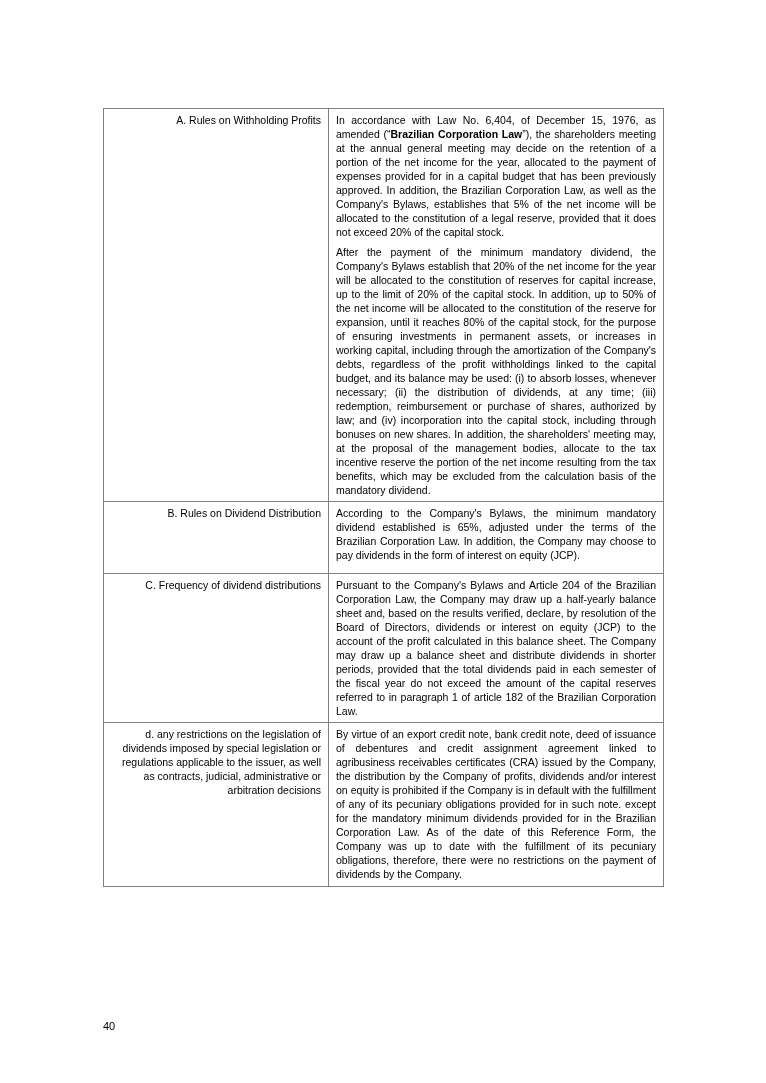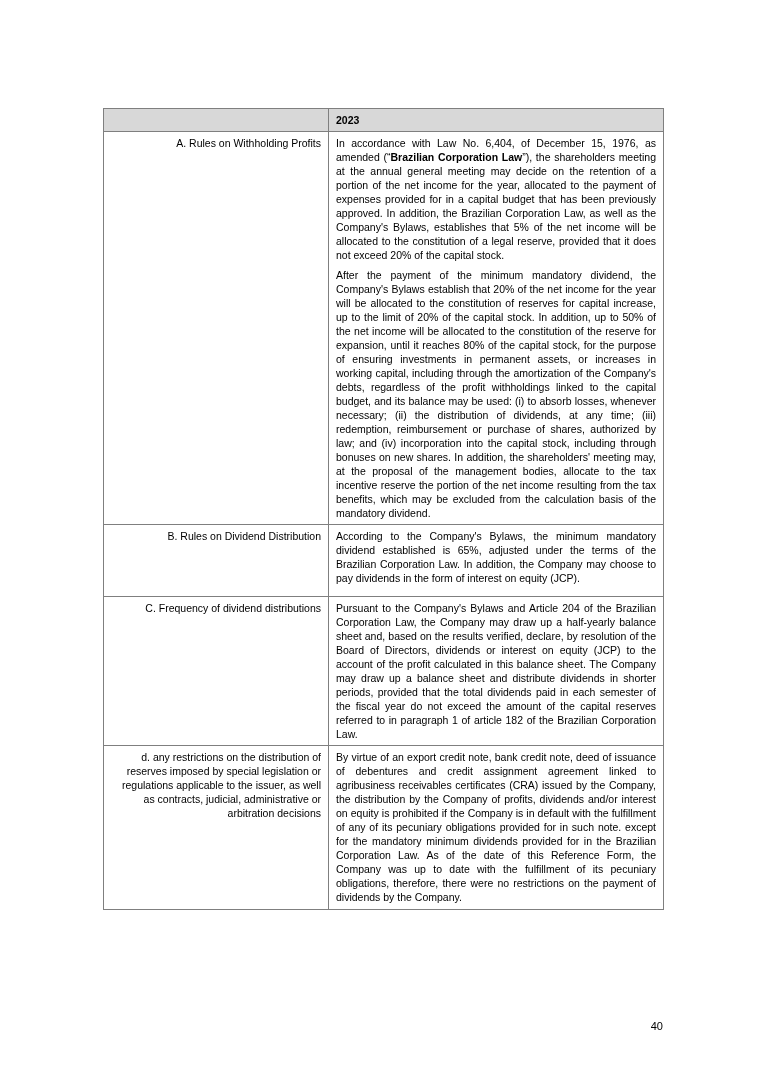--- a/index.html
+++ b/index.html
@@ -56,58 +56,53 @@
   .value-cell .cell-para:last-child { margin-bottom: 0; }
   .row-a { height: 381px; }
   .row-b { height: 72px; margin-left: 48px; }
   .row-c { height: 109px; }
   .row-d { height: 164px; }
   .page-number {
     position: absolute;
     left: 103px;
     top: 1020px;
     width: 560px;
-    text-align: right;
     font-size: 11px;
   }
 </style>
 </head>
 <body>
 
 <table class="doc-table">
   <colgroup>
     <col class="col-label">
     <col class="col-value">
   </colgroup>
   <tbody>
-    <tr class="header-row">
-      <td></td>
-      <td>2023</td>
-    </tr>
     <tr class="row-a">
       <td class="label-cell">A. Rules on Withholding Profits</td>
       <td class="value-cell">
           <p class="cell-para"><span>In accordance with Law No. 6,404, of December 15, 1976, as amended (“</span><b>Brazilian Corporation Law</b><span>”), the shareholders meeting at the annual general meeting may decide on the retention of a portion of the net income for the year, allocated to the payment of expenses provided for in a capital budget that has been previously approved. In addition, the Brazilian Corporation Law, as well as the Company's Bylaws, establishes that 5% of the net income will be allocated to the constitution of a legal reserve, provided that it does not exceed 20% of the capital stock.</span></p>
           <p class="cell-para"><span>After the payment of the minimum mandatory dividend, the Company's Bylaws establish that 20% of the net income for the year will be allocated to the constitution of reserves for capital increase, up to the limit of 20% of the capital stock. In addition, up to 50% of the net income will be allocated to the constitution of the reserve for expansion, until it reaches 80% of the capital stock, for the purpose of ensuring investments in permanent assets, or increases in working capital, including through the amortization of the Company's debts, regardless of the profit withholdings linked to the capital budget, and its balance may be used: (i) to absorb losses, whenever necessary; (ii) the distribution of dividends, at any time; (iii) redemption, reimbursement or purchase of shares, authorized by law; and (iv) incorporation into the capital stock, including through bonuses on new shares. In addition, the shareholders' meeting may, at the proposal of the management bodies, allocate to the tax incentive reserve the portion of the net income resulting from the tax benefits, which may be excluded from the calculation basis of the mandatory dividend.</span></p>
         </td>
     </tr>
     <tr class="row-b">
       <td class="label-cell">B. Rules on Dividend Distribution</td>
       <td class="value-cell">
           <p class="cell-para"><span>According to the Company's Bylaws, the minimum mandatory dividend established is 65%, adjusted under the terms of the Brazilian Corporation Law. In addition, the Company may choose to pay dividends in the form of interest on equity (JCP).</span></p>
         </td>
     </tr>
     <tr class="row-c">
       <td class="label-cell">C. Frequency of dividend distributions</td>
       <td class="value-cell">
           <p class="cell-para"><span>Pursuant to the Company's Bylaws and Article 204 of the Brazilian Corporation Law, the Company may draw up a half-yearly balance sheet and, based on the results verified, declare, by resolution of the Board of Directors, dividends or interest on equity (JCP) to the account of the profit calculated in this balance sheet. The Company may draw up a balance sheet and distribute dividends in shorter periods, provided that the total dividends paid in each semester of the fiscal year do not exceed the amount of the capital reserves referred to in paragraph 1 of article 182 of the Brazilian Corporation Law.</span></p>
         </td>
     </tr>
     <tr class="row-d">
-      <td class="label-cell">d. any restrictions on the distribution of reserves imposed by special legislation or regulations applicable to the issuer, as well as contracts, judicial, administrative or arbitration decisions</td>
+      <td class="label-cell">d. any restrictions on the legislation of dividends imposed by special legislation or regulations applicable to the issuer, as well as contracts, judicial, administrative or arbitration decisions</td>
       <td class="value-cell">
           <p class="cell-para"><span>By virtue of an export credit note, bank credit note, deed of issuance of debentures and credit assignment agreement linked to agribusiness receivables certificates (CRA) issued by the Company, the distribution by the Company of profits, dividends and/or interest on equity is prohibited if the Company is in default with the fulfillment of any of its pecuniary obligations provided for in such note.  except for the mandatory minimum dividends provided for in the Brazilian Corporation Law. As of the date of this Reference Form, the Company was up to date with the fulfillment of its pecuniary obligations, therefore, there were no restrictions on the payment of dividends by the Company.</span></p>
         </td>
     </tr>
   </tbody>
 </table>
 
 <div class="page-number">40</div>
 
 </body></html>

